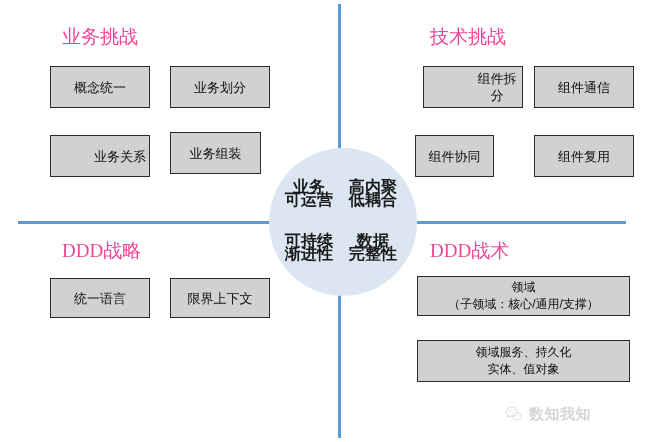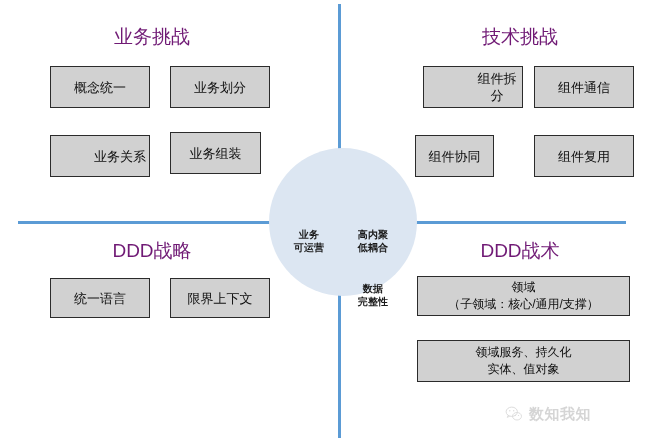--- a/index.html
+++ b/index.html
@@ -40,41 +40,41 @@
     left: 269px;
     top: 148px;
     width: 148px;
     height: 148px;
     border-radius: 50%;
     background: #DCE6F2;
   }
 
   .circle-label {
     position: absolute;
-    font-size: 10px;
+    font-size: 16px;
     font-weight: bold;
     color: #1a1a1a;
     line-height: 13px;
     text-align: center;
     white-space: pre;
     letter-spacing: 0.2px;
-    margin-top: 48px;
   }
   #circle-label-ops      { left: 282px; top: 180px; width: 54px; }
   #circle-label-cohesion { left: 346px; top: 180px; width: 54px; }
   #circle-label-progress { left: 282px; top: 234px; width: 54px; }
   #circle-label-data     { left: 346px; top: 234px; width: 54px; }
 
   
   .quad-title {
     position: absolute;
     font-size: 19px;
-    color: #701a75;
-    text-align: center;
+    color: #ec4899;
+    text-align: left;
     white-space: nowrap;
+    font-family: Liberation Serif, serif;
   }
   #title-business-challenge  { left: 62px;  top: 24px;  width: 180px; }
   #title-tech-challenge      { left: 430px; top: 24px;  width: 180px; }
   #title-ddd-strategy        { left: 62px;  top: 238px; width: 180px; }
   #title-ddd-tactics         { left: 430px; top: 238px; width: 180px; }
 
   
   .box {
     position: absolute;
     background: #D1D1D1;
@@ -142,20 +142,22 @@
 
   <div class="divider-v"></div>
   <div class="divider-h"></div>
 
   <div class="center-circle"></div>
 
   <div class="circle-label" id="circle-label-ops">业务
 可运营</div>
   <div class="circle-label" id="circle-label-cohesion">高内聚
 低耦合</div>
+  <div class="circle-label" id="circle-label-progress">可持续
+渐进性</div>
   <div class="circle-label" id="circle-label-data">数据
 完整性</div>
 
   <div class="quad-title" id="title-business-challenge">业务挑战</div>
 
   <div class="box" id="box-concept-unify">概念统一</div>
   <div class="box" id="box-business-split">业务划分</div>
   <div class="box" id="box-business-rel">业务关系</div>
   <div class="box" id="box-business-assem">业务组装</div>
 

